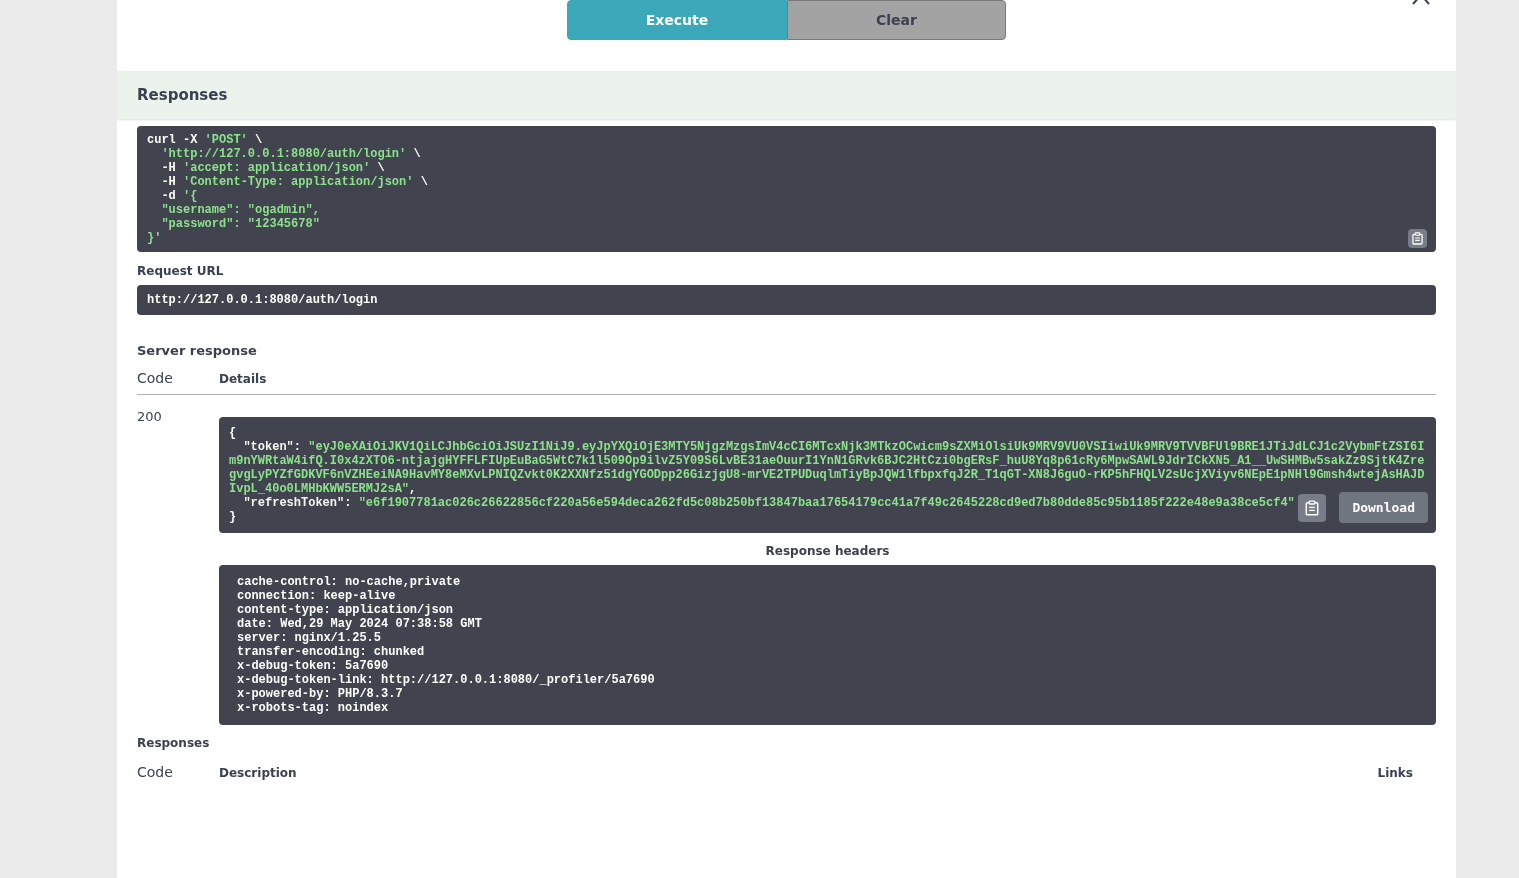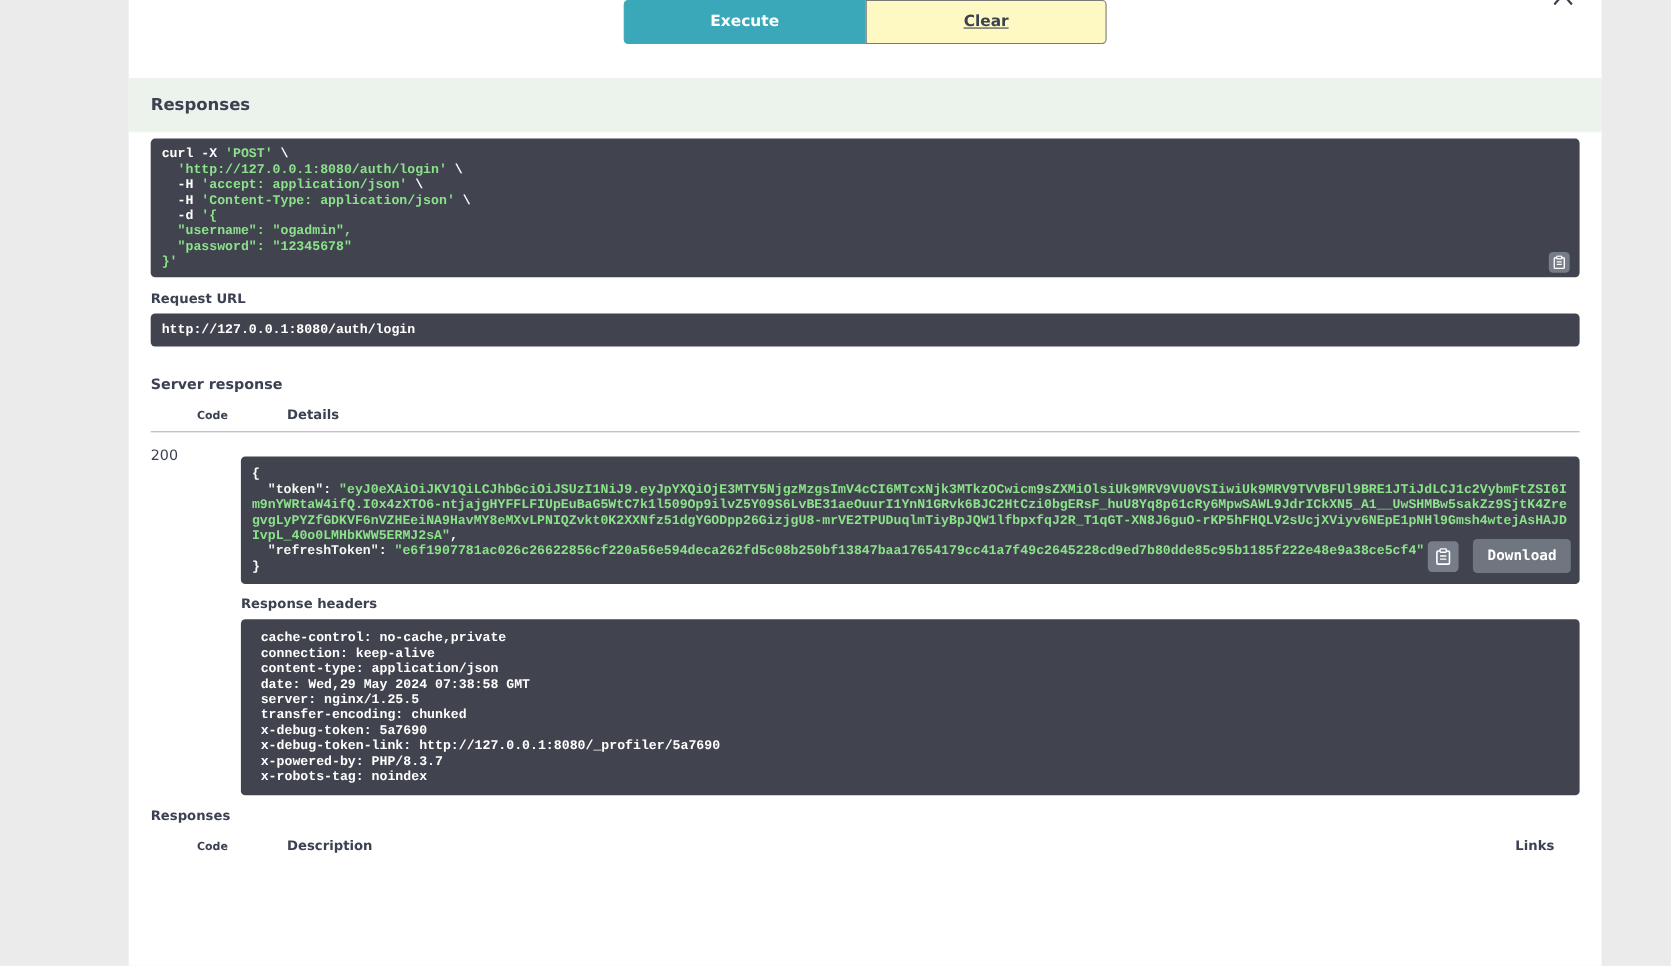--- a/index.html
+++ b/index.html
@@ -26,24 +26,24 @@
   .btn { cursor:pointer; font-family:inherit; }
   .btn-execute {
     width:220px; height:40px;
     background:#3aa8b8; color:#ffffff;
     border:1px solid #3aa8b8;
     border-radius:4px 0 0 4px;
     font-size:14px; font-weight:bold;
   }
   .btn-clear {
     width:219px; height:40px;
-    background:#fef9c3; color:#3b4151;
+    background:#a3a3a3; color:#3b4151;
     border:1px solid #7a7a7a;
     border-radius:0 4px 4px 0;
-    font-size:14px; font-weight:bold;text-decoration:underline;
+    font-size:14px; font-weight:bold;
   }
   .responses-band {
     margin-top:31px; height:48px;
     background:#ecf3ec;
     box-shadow:0 1px 2px rgba(0,0,0,0.12);
     display:flex; align-items:center;
     padding:0 20px;
     font-size:15px; font-weight:bold; color:#3b4151;
   }
   .inner { padding:0 20px; }
@@ -62,21 +62,21 @@
     font-family:Liberation Mono, monospace; font-weight:inherit;
     white-space:pre-wrap; word-break:break-all;
   }
   .curl-block { margin-top:7px; padding:7px 10px; }
   .lbl-request-url { margin-top:13px; }
   .url-block { margin-top:7px; padding:8px 10px; }
   .server-response-title { margin-top:28px; font-size:13px; font-weight:bold; }
   .live-head { display:flex; margin-top:12px; align-items:flex-end; }
   .col-code { width:82px; flex:0 0 82px; }
   .col-details { flex:1; }
-  .hdr-code { font-size:10px; font-weight:bold;margin-left:42px; }
+  .hdr-code { font-size:14px; font-weight:normal; }
   .hdr-details { font-size:12px; font-weight:bold; }
   .live-hr { border:none; border-top:1px solid #b3b3b3; margin-top:8px; }
   .live-row { display:flex; margin-top:14px; }
   .status-code { font-size:13px; }
   .lbl-response-body { margin-top:7px; }
   .body-block { margin-top:8px; padding:9px 10px; }
   .tok-s { color:#8be28b; }
   .tok-p { color:#ffffff; }
   .tok-k { color:#f2f8f2; }
   .body-actions {
@@ -88,21 +88,21 @@
     background:#767d89; border:none; border-radius:4px;
     display:flex; align-items:center; justify-content:center;
   }
   .copy-btn.small { width:19px; height:19px; position:absolute; right:9px; bottom:4px; }
   .download-btn {
     height:31px; padding:0 13px;
     background:#70767f; border:none; border-radius:4px;
     color:#ffffff; font-size:13px; font-weight:bold;
     font-family:inherit;
   }
-  .lbl-response-headers { margin-top:12px; }
+  .lbl-response-headers { margin-top:12px;text-align:center; }
   .headers-block { margin-top:7px; padding:10px 10px 10px 18px; }
   .lbl-doc-responses { margin-top:12px; }
   .doc-head { display:flex; margin-top:14px; align-items:flex-end; }
   .hdr-links { font-size:12px; font-weight:bold; text-align:right; padding-right:23px; }
   .col-desc { flex:1; }
   .col-links { flex:0 0 120px; }
 </style>
 </head>
 <body>
 

